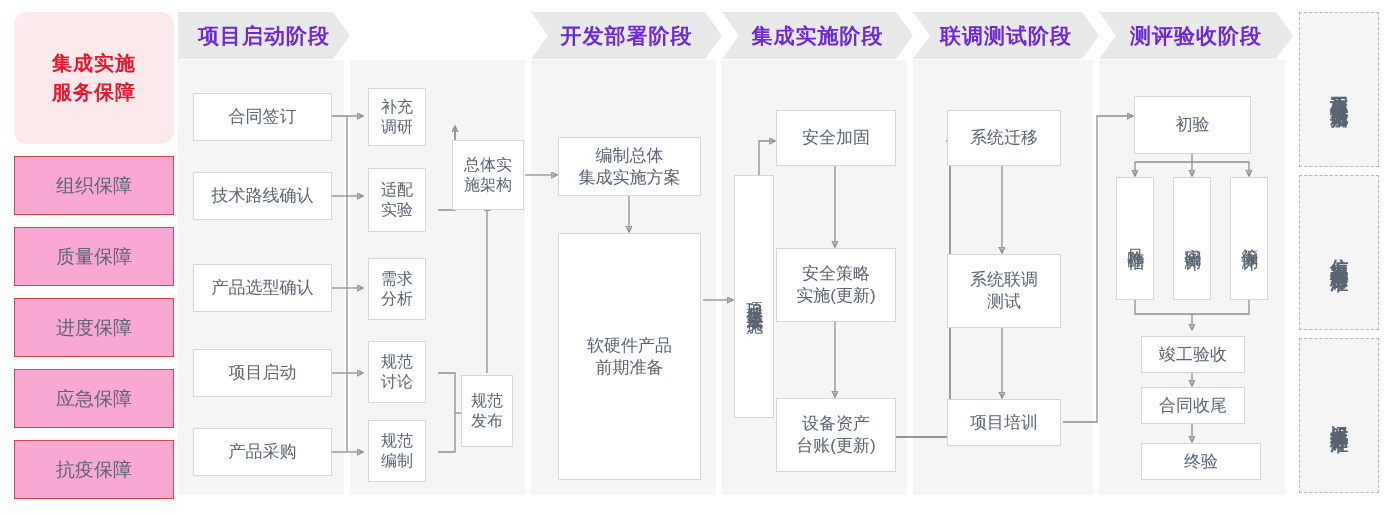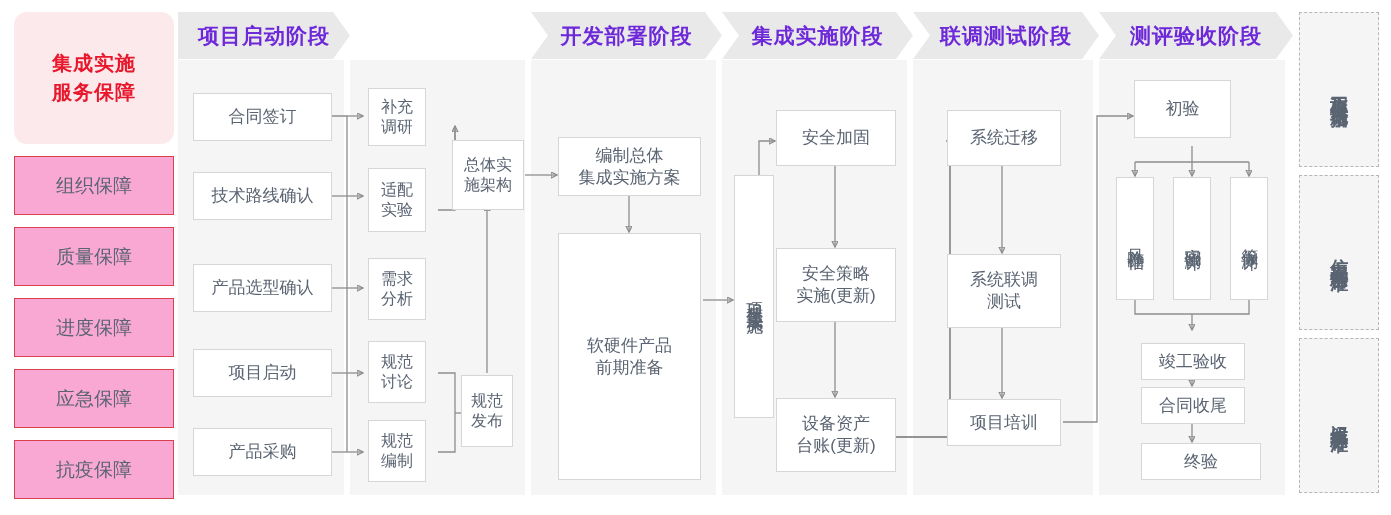--- a/index.html
+++ b/index.html
@@ -281,33 +281,33 @@
   <div class="node" style="left:947px; top:254px; width:114px; height:74px;">
     <div>
         <div>系统联调</div>
         <div>测试</div>
       </div>
   </div>
   <div class="node" style="left:947px; top:399px; width:114px; height:47px;">
       <span>项目培训</span>
     </div>
 
-  <div class="node" style="left:1134px; top:80px;  width:97px; height:58px;">
+  <div class="node" style="left:1134px; top:96px;  width:117px; height:58px;">
       <span>初验</span>
     </div>
   <div class="node vert" style="left:1116px; top:177px; width:38px; height:123px;">
       <span>风险评估</span>
     </div>
   <div class="node vert" style="left:1173px; top:177px; width:38px; height:123px;">
       <span>密码测评</span>
     </div>
   <div class="node vert" style="left:1230px; top:177px; width:38px; height:123px;">
       <span>等保测评</span>
     </div>
-  <div class="node" style="left:1141px; top:343px; width:104px; height:37px;">
+  <div class="node" style="left:1141px; top:336px; width:104px; height:37px;">
       <span>竣工验收</span>
     </div>
   <div class="node" style="left:1141px; top:387px; width:104px; height:37px;">
       <span>合同收尾</span>
     </div>
   <div class="node" style="left:1141px; top:443px; width:120px; height:37px;">
       <span>终验</span>
     </div>
 
   <div class="rrail">

